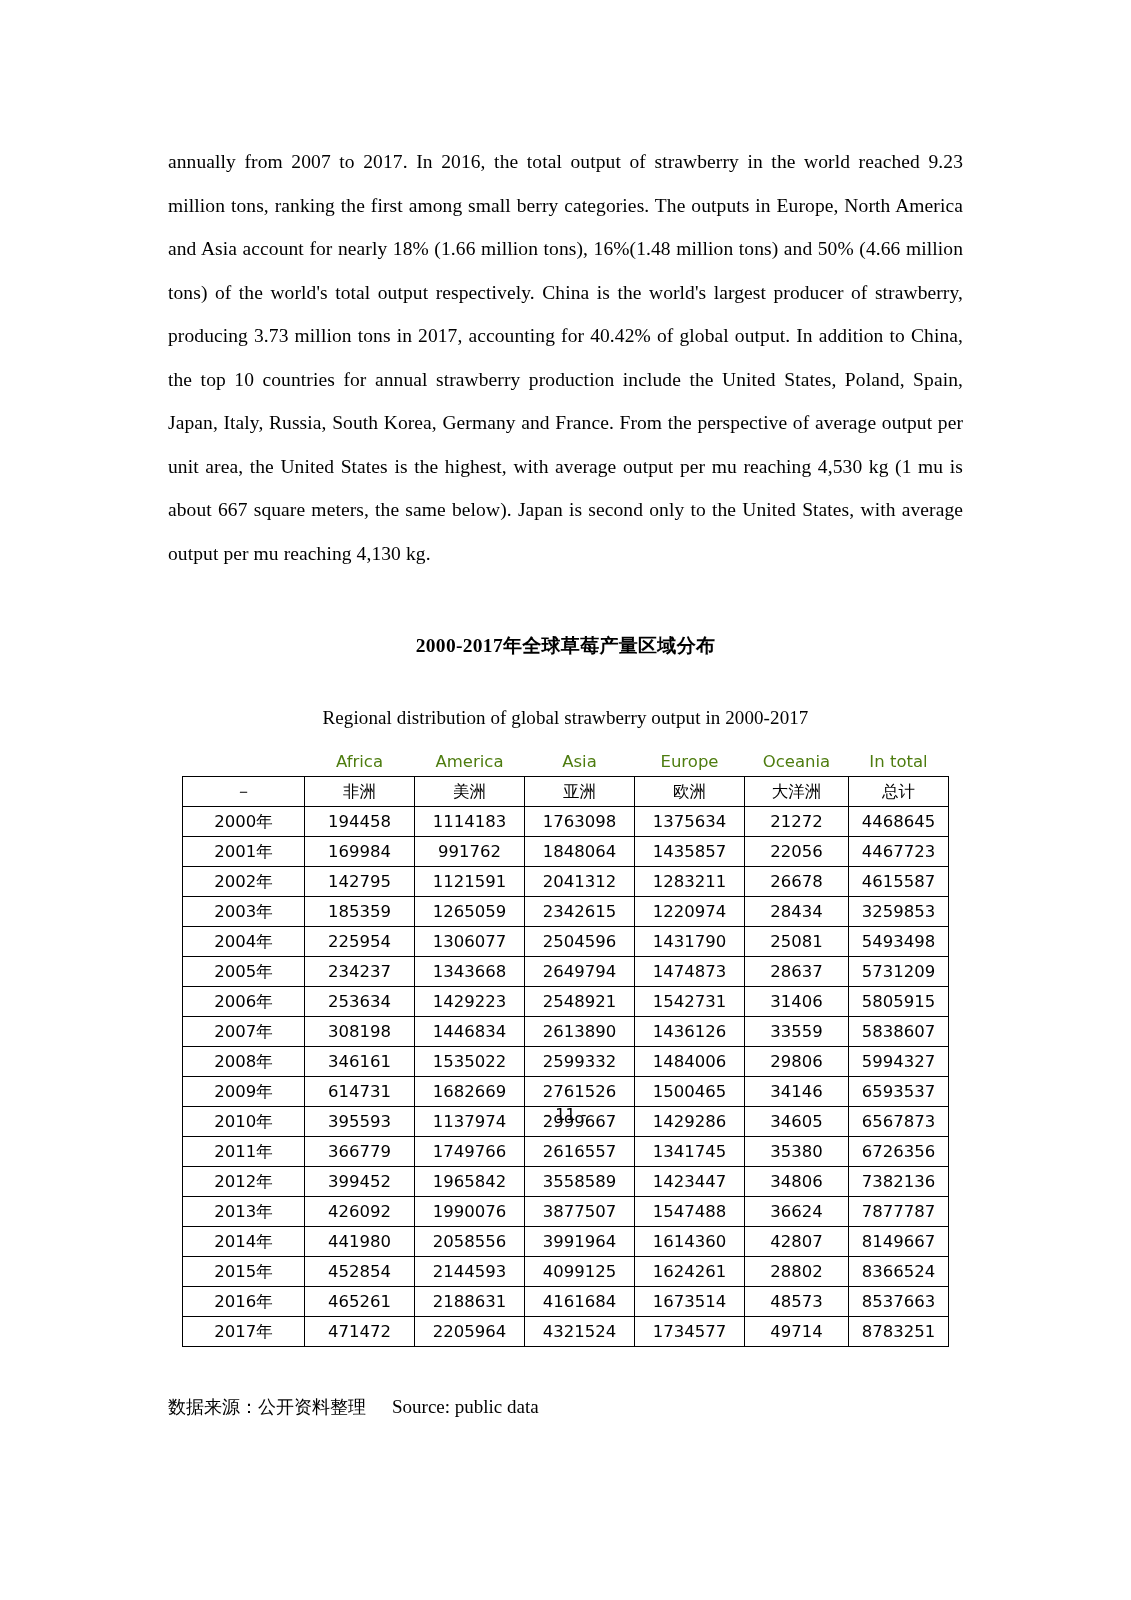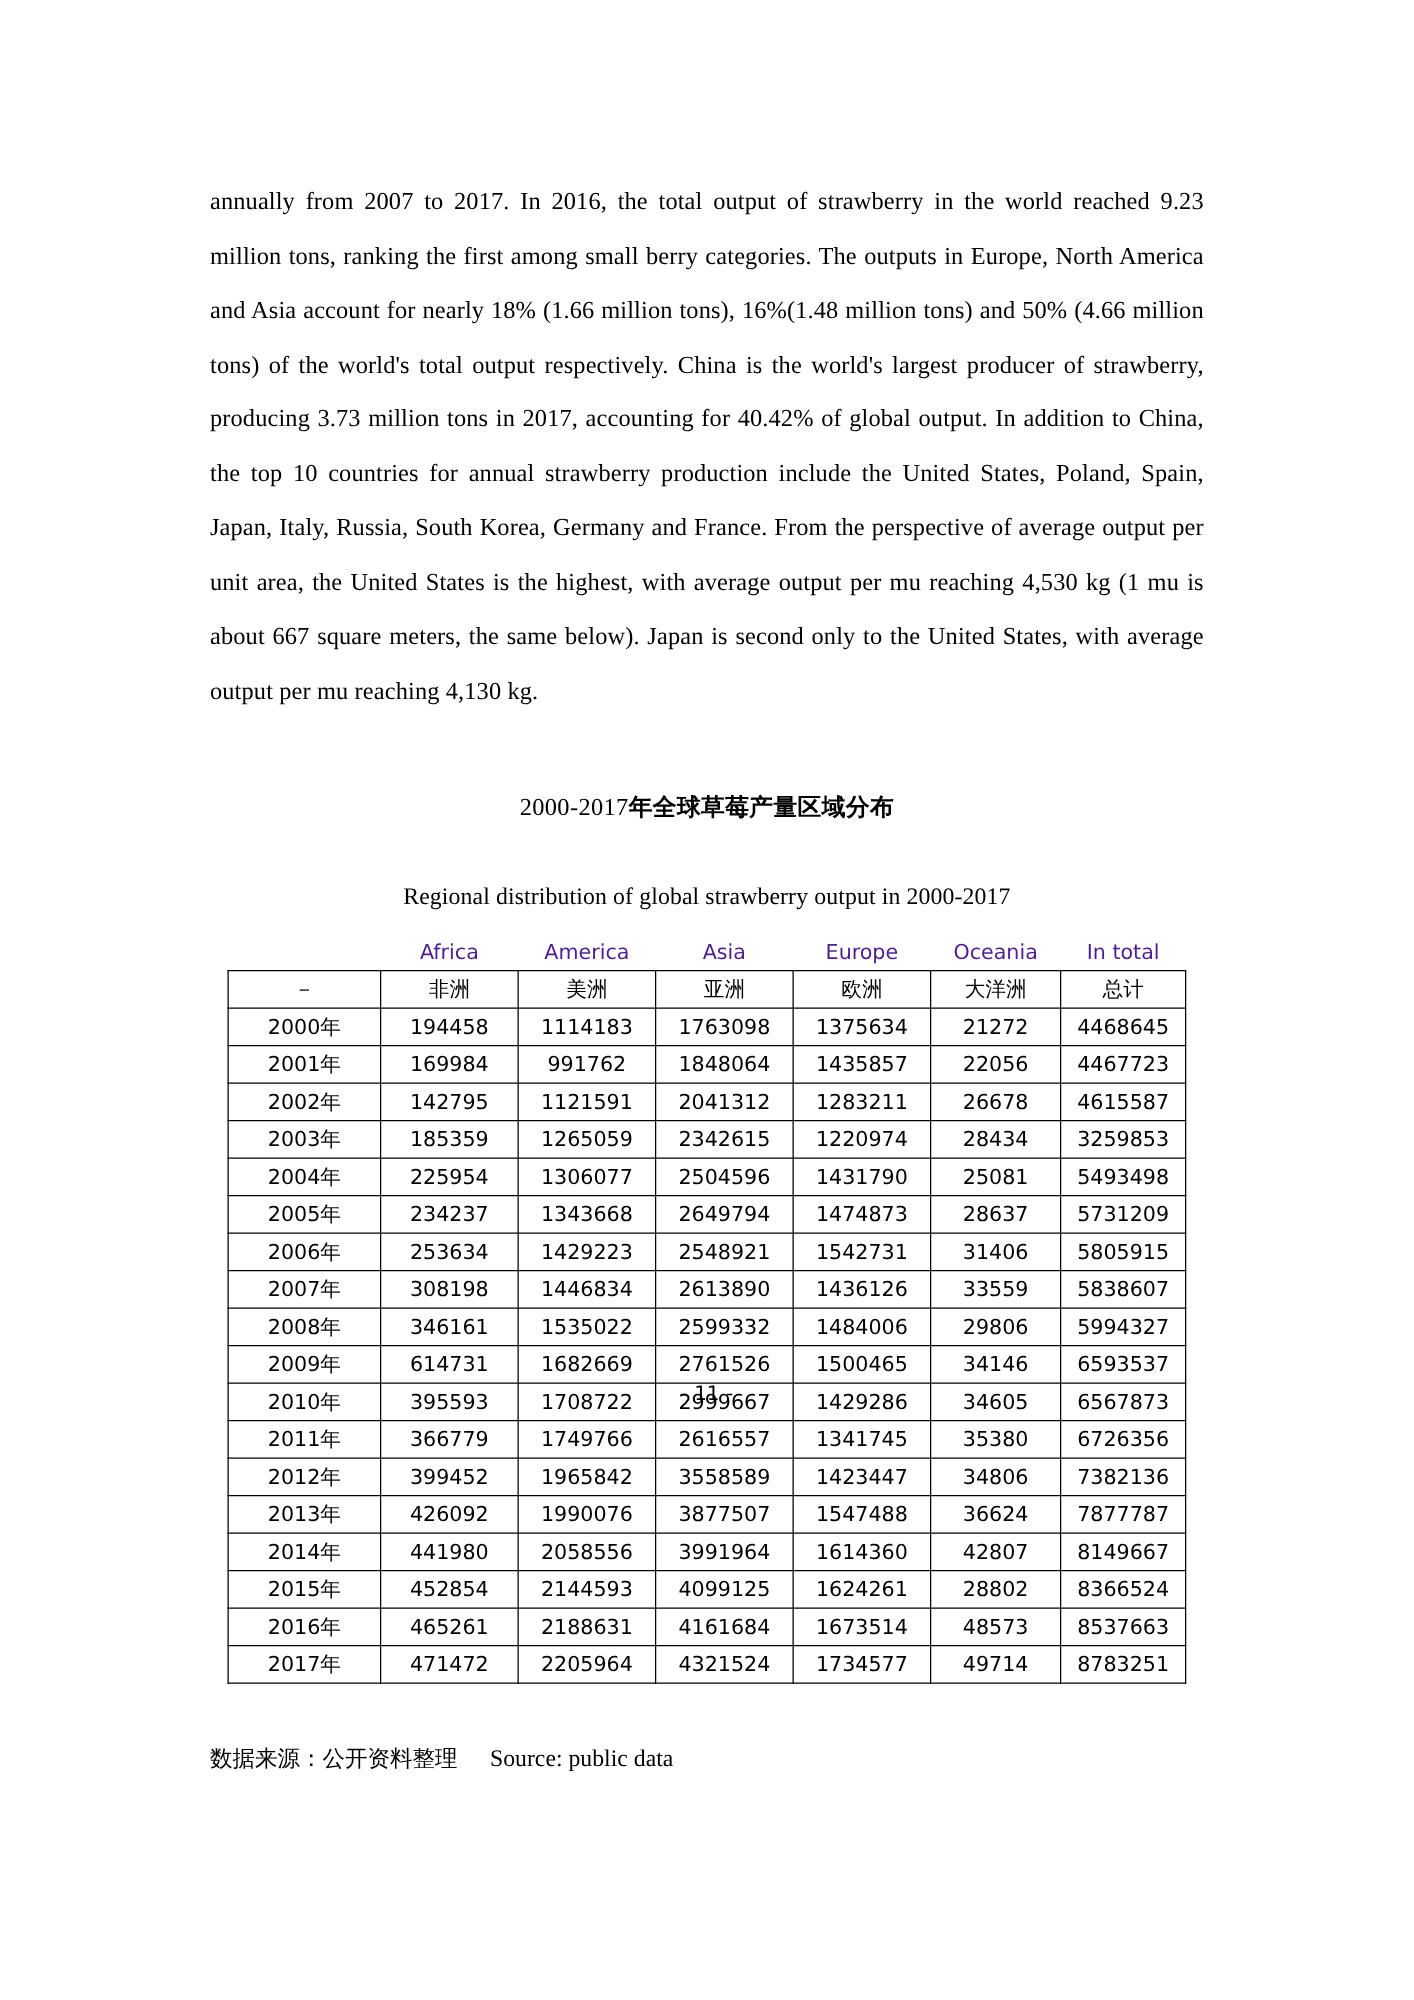--- a/index.html
+++ b/index.html
@@ -34,21 +34,21 @@
   .cn-title {
     text-align: center;
     font-family: "DejaVu Sans", sans-serif;
     font-weight: bold;
     font-size: 19px;
     margin-top: 58px;
     letter-spacing: 0.3px;
   }
   .cn-title .num {
     font-family: "Liberation Serif", serif;
-    font-weight: normal;
+    font-weight: bold;
     font-size: 19.5px;
     text-align: right;
   }
   .en-title {
     text-align: center;
     font-family: "Liberation Serif", serif;
     font-weight: normal;
     font-size: 19px;
     margin-top: 48px;
     letter-spacing: 0.1px;
@@ -78,21 +78,21 @@
     height: 29px;
     padding: 0;
     font-weight: normal;
   }
   .eng-head td {
     border: none !important;
     font-family: "DejaVu Sans", sans-serif;
     font-size: 17px;
     height: 32px;
     padding-bottom: 3px;
-    color: #4c1d95;
+    color: #4d7c0f;
   }
   .cn-head td {
     font-size: 17px;
   }
   .year-cell {
     font-size: 16px;
   }
   .source-line {
     margin-top: 48px;
     font-family: "DejaVu Sans", sans-serif;
@@ -242,21 +242,21 @@
             <td>614731</td>
             <td>1682669</td>
             <td>2761526</td>
             <td>1500465</td>
             <td>34146</td>
             <td>6593537</td>
           </tr>
           <tr>
             <td class="year-cell">2010年</td>
             <td>395593</td>
-            <td>1708722</td>
+            <td>1137974</td>
             <td>2999667</td>
             <td>1429286</td>
             <td>34605</td>
             <td>6567873</td>
           </tr>
           <tr>
             <td class="year-cell">2011年</td>
             <td>366779</td>
             <td>1749766</td>
             <td>2616557</td>

